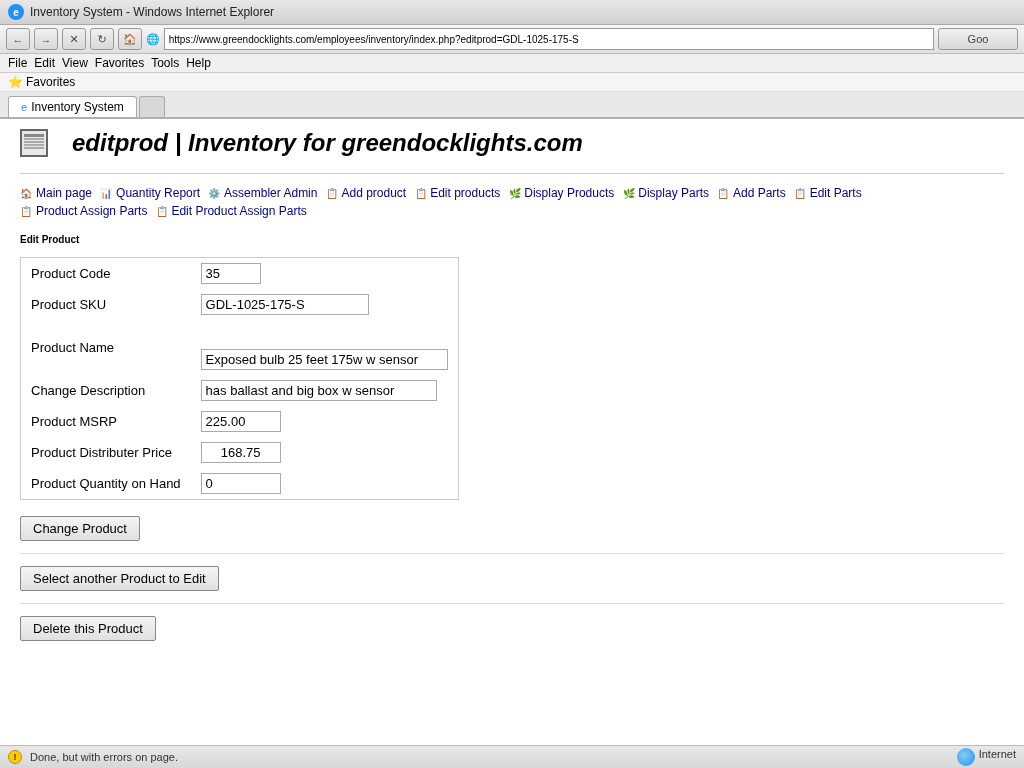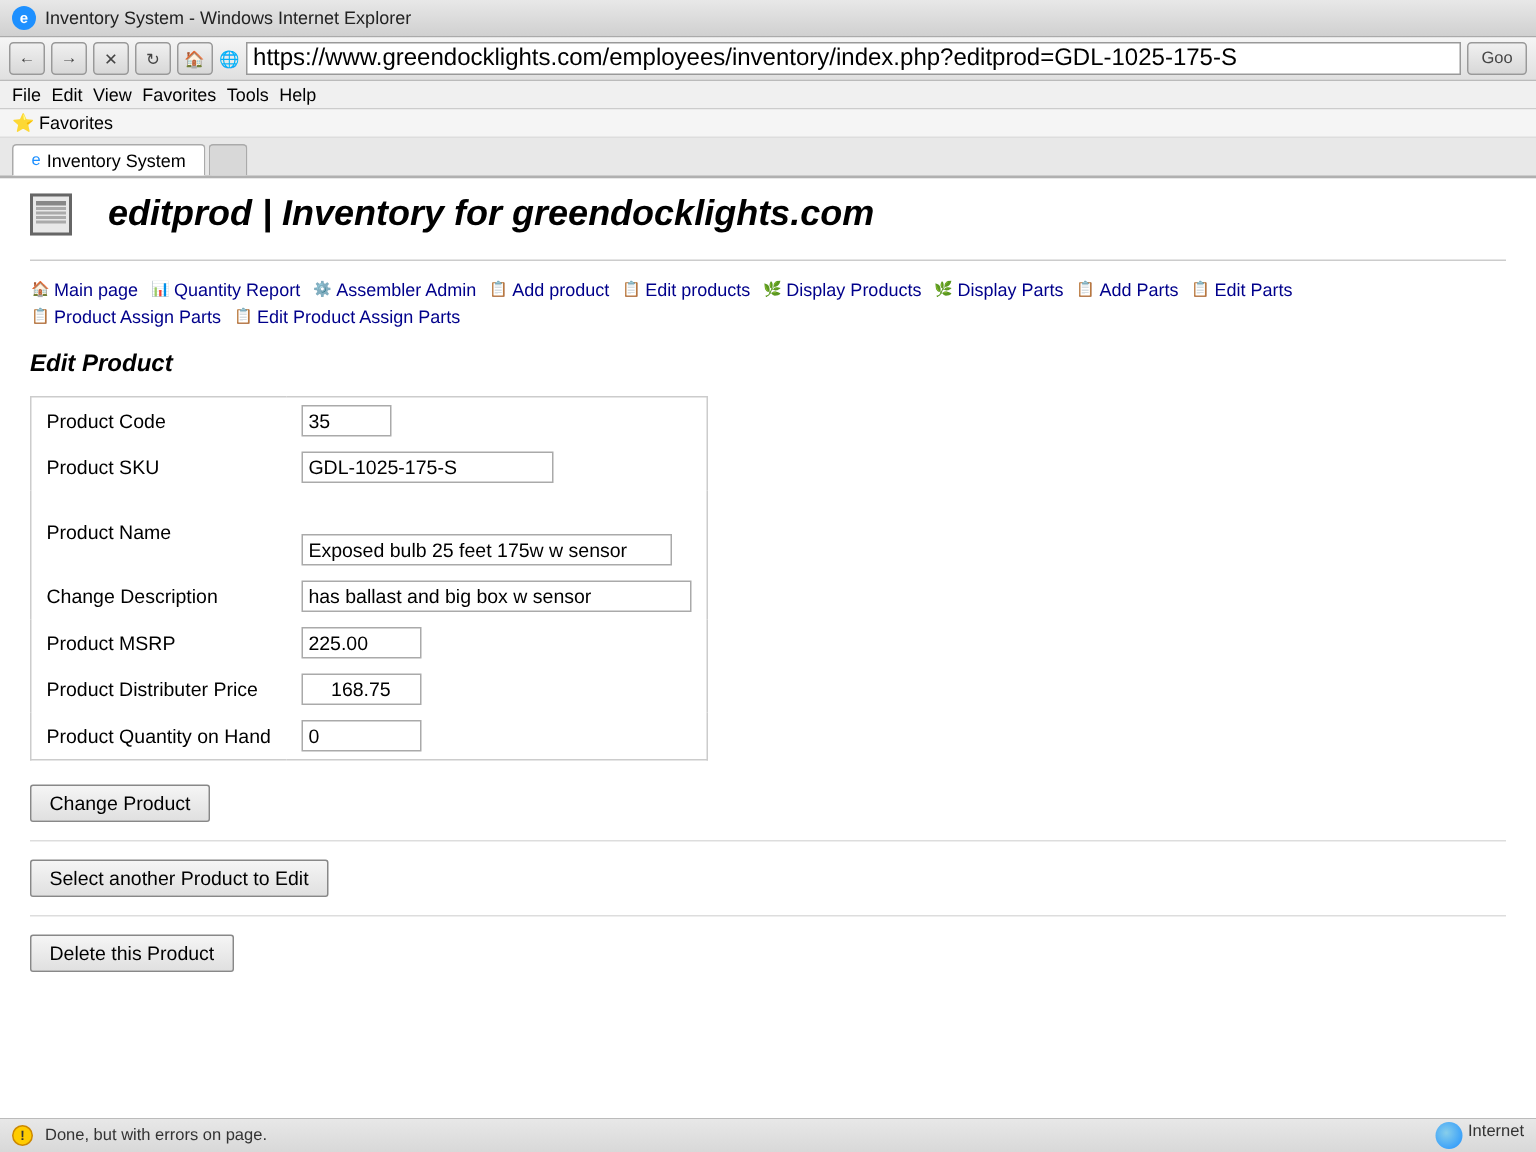--- a/index.html
+++ b/index.html
@@ -46,21 +46,21 @@
       flex: 1;
       display: flex;
       align-items: center;
       gap: 4px;
     }
     .url-bar {
       flex: 1;
       height: 22px;
       border: 1px solid #999;
       padding: 0 4px;
-      font-size: 16px;
+      font-size: 10px;
       background: white;
     }
     .browser-menu {
       background: #f0f0f0;
       border-bottom: 1px solid #ccc;
       padding: 2px 8px;
       display: flex;
       gap: 7px;
       font-size: 12px;
     }
@@ -139,25 +139,24 @@
       margin-right: 8px;
     }
     .nav-links .nav-icon {
       width: 14px; height: 14px;
       display: inline-flex; align-items: center; justify-content: center;
       font-size: 10px;
     }
 
     
     .section-heading {
-      font-size: 16px;
+      font-size: 10px;
       font-weight: bold;
       margin-bottom: 12px;
       color: #000;
-      font-style: italic;
     }
 
     
     .form-table {
       border: 1px solid #ccc;
       border-collapse: collapse;
       margin-bottom: 16px;
       width: auto;
     }
     .form-table td {
@@ -236,21 +235,21 @@
 <div class="browser-nav">
   <button class="nav-btn">←</button>
   <button class="nav-btn">→</button>
   <button class="nav-btn">✕</button>
   <button class="nav-btn">↻</button>
   <button class="nav-btn">🏠</button>
   <div class="url-bar-container">
     <span style="font-size:11px;color:#555;">🌐</span>
     <input class="url-bar" type="text" value="https://www.greendocklights.com/employees/inventory/index.php?editprod=GDL-1025-175-S" style="">
   </div>
-  <button class="nav-btn" style="width:40px;font-size:11px;">Goo</button>
+  <button class="nav-btn" style="width:80px;font-size:11px;">Goo</button>
 </div>
 
 <div class="browser-menu">
   <span>File</span>
   <span>Edit</span>
   <span>View</span>
   <span>Favorites</span>
   <span>Tools</span>
   <span>Help</span>
 </div>
@@ -351,21 +350,21 @@
       </tr>
       <tr>
         <td>Product Name</td>
         <td>
           <input type="text" style="width: 247px; margin-top: 24px;" value="Exposed bulb 25 feet 175w w sensor">
         </td>
       </tr>
       <tr>
         <td>Change Description</td>
         <td>
-          <input type="text" style="width: 260px;" value="has ballast and big box w sensor">
+          <input type="text" style="width: 236px;" value="has ballast and big box w sensor">
         </td>
       </tr>
       <tr>
         <td>Product MSRP</td>
         <td>
           <input type="text" style="width: 80px;" value="225.00">
         </td>
       </tr>
       <tr>
         <td>Product Distributer Price</td>

